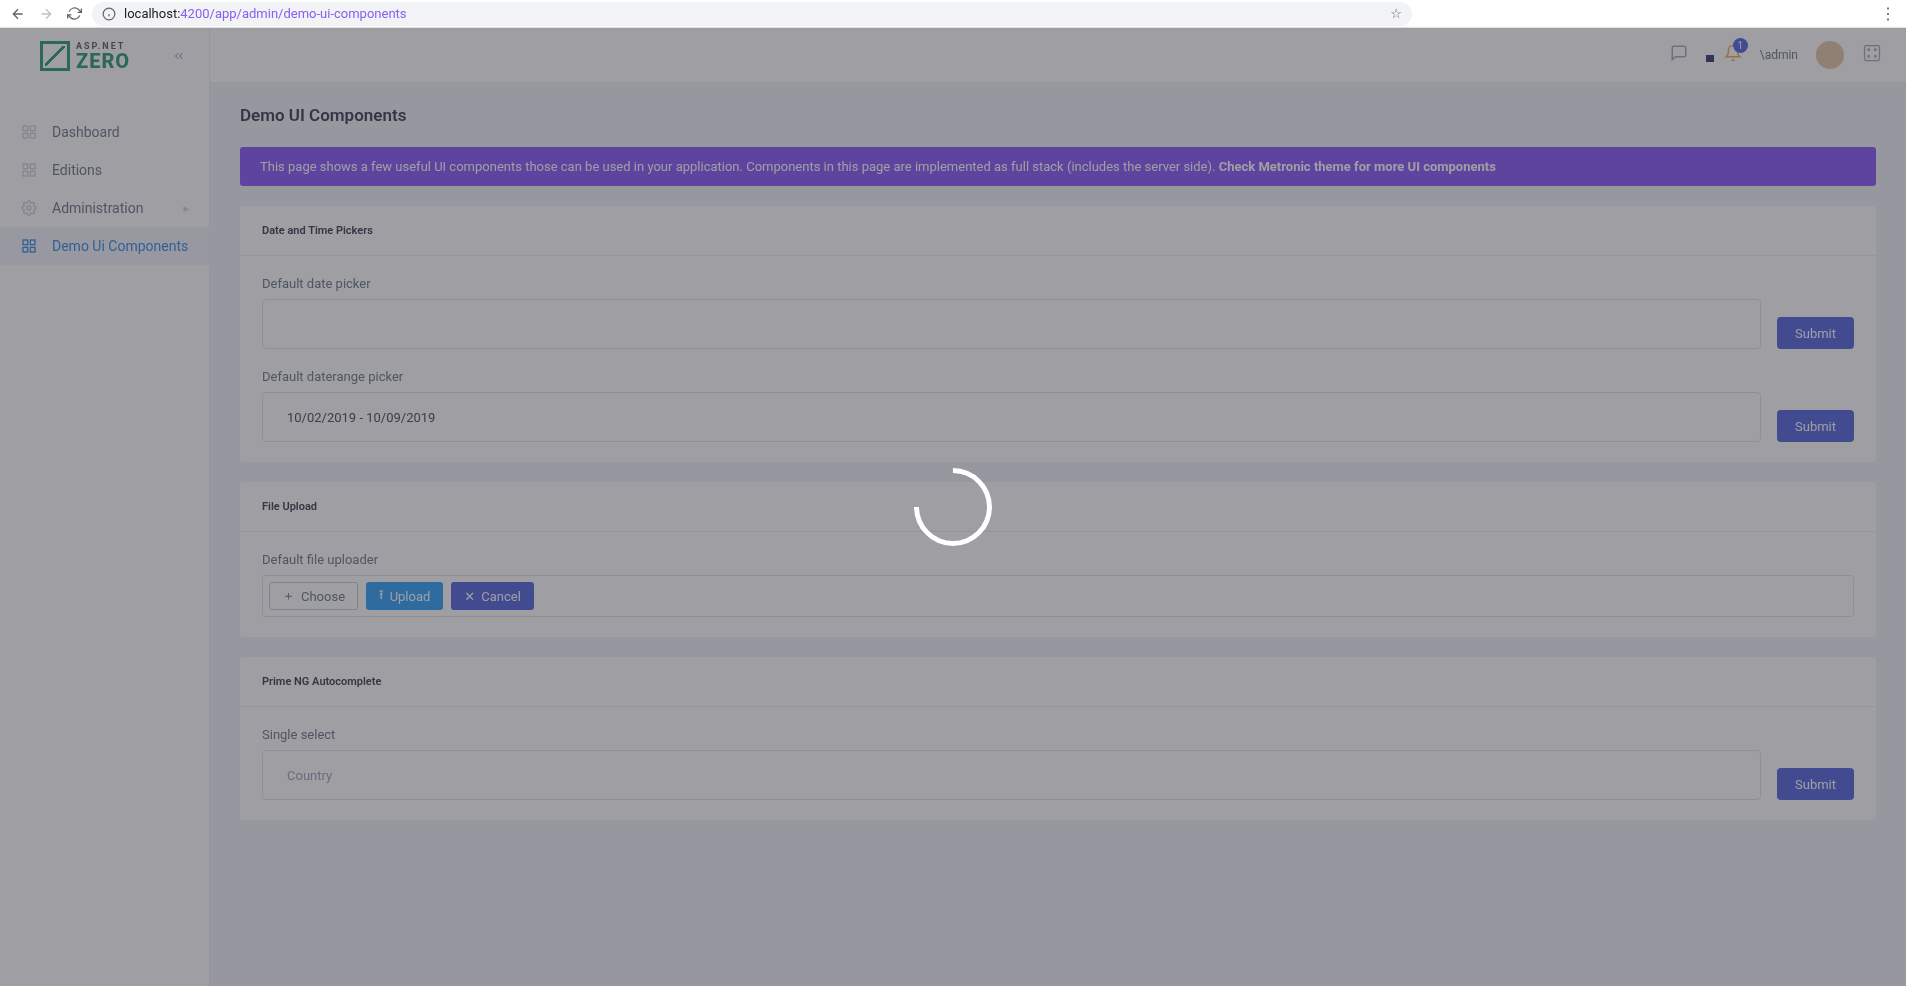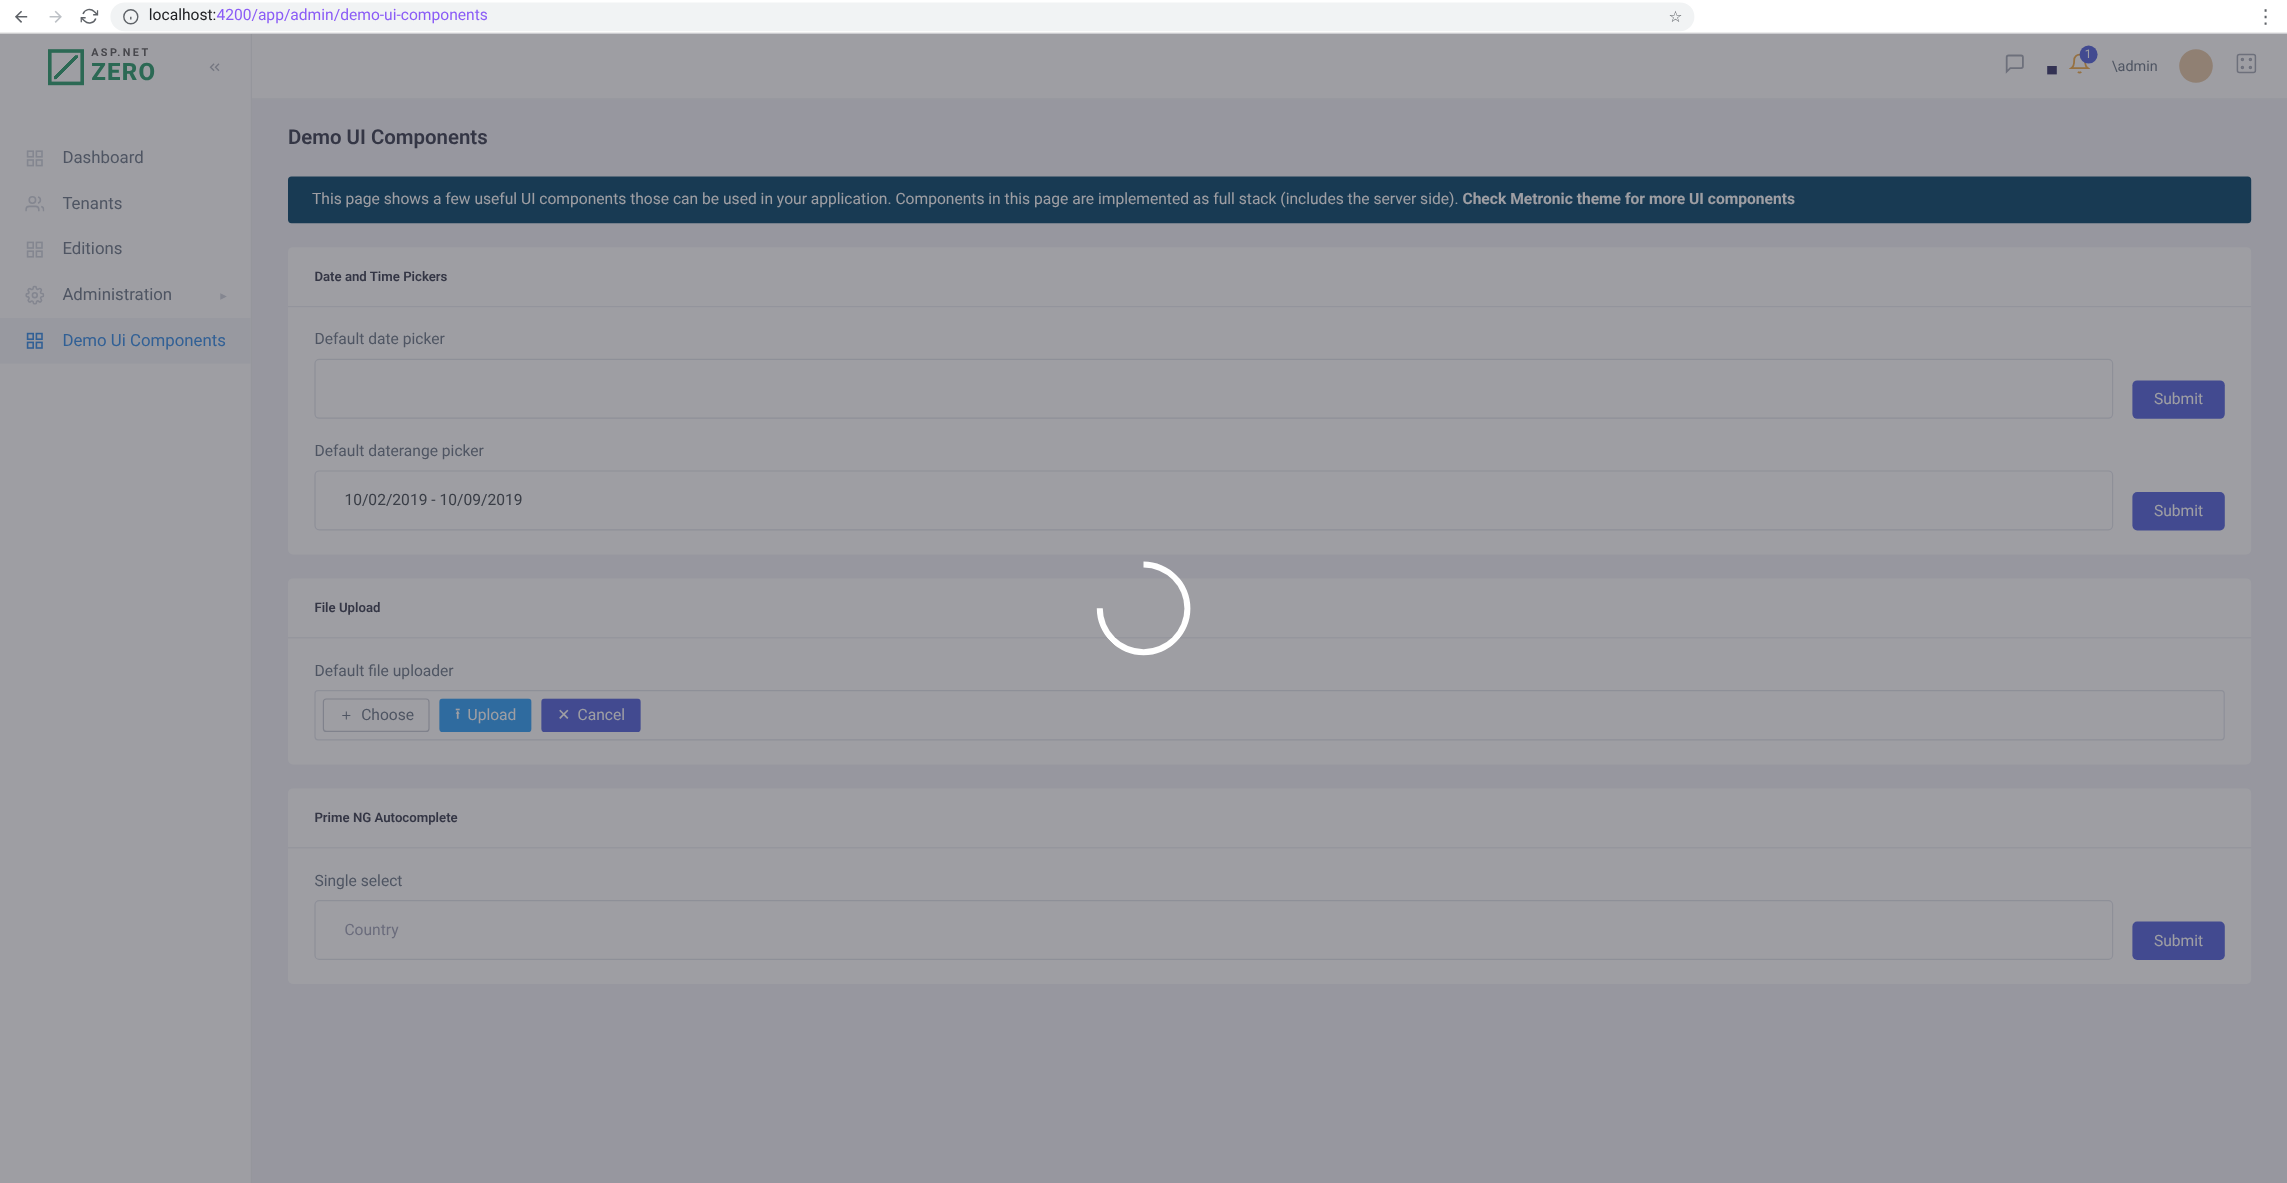--- a/index.html
+++ b/index.html
@@ -12,21 +12,21 @@
 .address-bar .url { color: #202124; }
 .address-bar .host { color: #202124; }
 .address-bar .path { color: #8b5cf6; margin-top: 36px; }
 .address-bar .star { position: absolute; right: 10px; color: #5f6368; }
 .kebab { margin-left: auto; color: #5f6368; width: 20px; text-align: center; letter-spacing: 0; }
 
 .app { display: flex; height: 958px; position: relative; }
 
 .sidebar { width: 210px; background: #fff; border-right: 1px solid #eef0f3; display: flex; flex-direction: column; }
 .sidebar-header { height: 55px; display: flex; align-items: center; padding: 0 18px; gap: 8px; }
-.logo { display: flex; align-items: center; gap: 6px; padding-left: 22px; }
+.logo { display: flex; align-items: flex-end; gap: 6px; padding-left: 22px; }
 .logo-mark { width: 30px; height: 30px; border: 3px solid #2f9e6f; position: relative; }
 .logo-mark::before { content: ""; position: absolute; top: 2px; left: 2px; right: 2px; bottom: 2px; background: linear-gradient(135deg, transparent 45%, #2f9e6f 45%, #2f9e6f 55%, transparent 55%); }
 .logo-text { display: flex; flex-direction: column; line-height: 1; }
 .logo-text .small { font-size: 9px; letter-spacing: 2px; color: #616161; font-weight: 700; }
 .logo-text .big { font-size: 20px; font-weight: 800; color: #2f9e6f; letter-spacing: 1px; }
 .collapse-btn { margin-left: auto; color: #b5b9c2; width: 24px; height: 24px; display: flex; align-items: center; justify-content: center; cursor: pointer; }
 
 .nav { padding-top: 30px; }
 .nav-item { display: flex; align-items: center; gap: 14px; padding: 10px 20px; color: #6f7b8a; font-size: 14px; cursor: pointer; position: relative; }
 .nav-item .icon { width: 18px; height: 18px; display: inline-flex; align-items: center; justify-content: center; color: #cfd4dc; }
@@ -41,21 +41,21 @@
 .topbar .flag::before { content:""; position:absolute; top:0; left:0; width:8px; height:7px; background:#3c3b6e; }
 .topbar .bell-wrap { position: relative; }
 .topbar .badge { position: absolute; top: -6px; right: -6px; background: #5867dd; color: #fff; font-size: 10px; width: 15px; height: 15px; border-radius: 50%; display: flex; align-items: center; justify-content: center; }
 .topbar .user { color: #6f7b8a; font-size: 12px; }
 .topbar .avatar { width: 28px; height: 28px; border-radius: 50%; background: #e6c9a8; }
 
 .page-header { padding: 22px 30px; }
 .page-header h1 { font-size: 17px; font-weight: 600; color: #3f4254; }
 
 .content { padding: 0 30px 30px; }
-.alert { background: #0c4a6e; color: #fff; padding: 12px 20px; font-size: 13px; border-radius: 3px; margin-bottom: 20px; }
+.alert { background: #8b5cf6; color: #fff; padding: 12px 20px; font-size: 13px; border-radius: 3px; margin-bottom: 20px; }
 .alert .link { font-weight: 700; text-decoration: none; color: #fff; }
 
 .portlet { background: #fff; border-radius: 4px; margin-bottom: 20px; }
 .portlet-head { padding: 18px 22px; border-bottom: 1px solid #ebedf2; }
 .portlet-head h3 { font-size: 11px; font-weight: 600; color: #3f4254; }
 .portlet-body { padding: 20px 22px; }
 
 .form-label { font-size: 13px; color: #6f7b8a; margin-bottom: 8px; display: block; }
 .form-row { display: flex; gap: 16px; align-items: flex-end; margin-bottom: 20px; }
 .form-row:last-child { margin-bottom: 0; }
@@ -128,31 +128,20 @@
       <div class="nav-item">
         <span class="icon">
             <svg width="16" height="16" viewBox="0 0 24 24" fill="none" stroke="currentColor" stroke-width="2">
               <rect x="3" y="3" width="7" height="7"></rect>
               <rect x="14" y="3" width="7" height="7"></rect>
               <rect x="14" y="14" width="7" height="7"></rect>
               <rect x="3" y="14" width="7" height="7"></rect>
             </svg>
           </span>
         <span>Dashboard</span>
-      </div>
-      <div class="nav-item">
-        <span class="icon">
-            <svg width="16" height="16" viewBox="0 0 24 24" fill="none" stroke="currentColor" stroke-width="2">
-              <path d="M17 21v-2a4 4 0 00-4-4H5a4 4 0 00-4 4v2"></path>
-              <circle cx="9" cy="7" r="4"></circle>
-              <path d="M23 21v-2a4 4 0 00-3-3.87"></path>
-              <path d="M16 3.13a4 4 0 010 7.75"></path>
-            </svg>
-          </span>
-        <span>Tenants</span>
       </div>
       <div class="nav-item">
         <span class="icon">
             <svg width="16" height="16" viewBox="0 0 24 24" fill="none" stroke="currentColor" stroke-width="2">
               <rect x="3" y="3" width="7" height="7"></rect>
               <rect x="14" y="3" width="7" height="7"></rect>
               <rect x="14" y="14" width="7" height="7"></rect>
               <rect x="3" y="14" width="7" height="7"></rect>
             </svg>
           </span>

